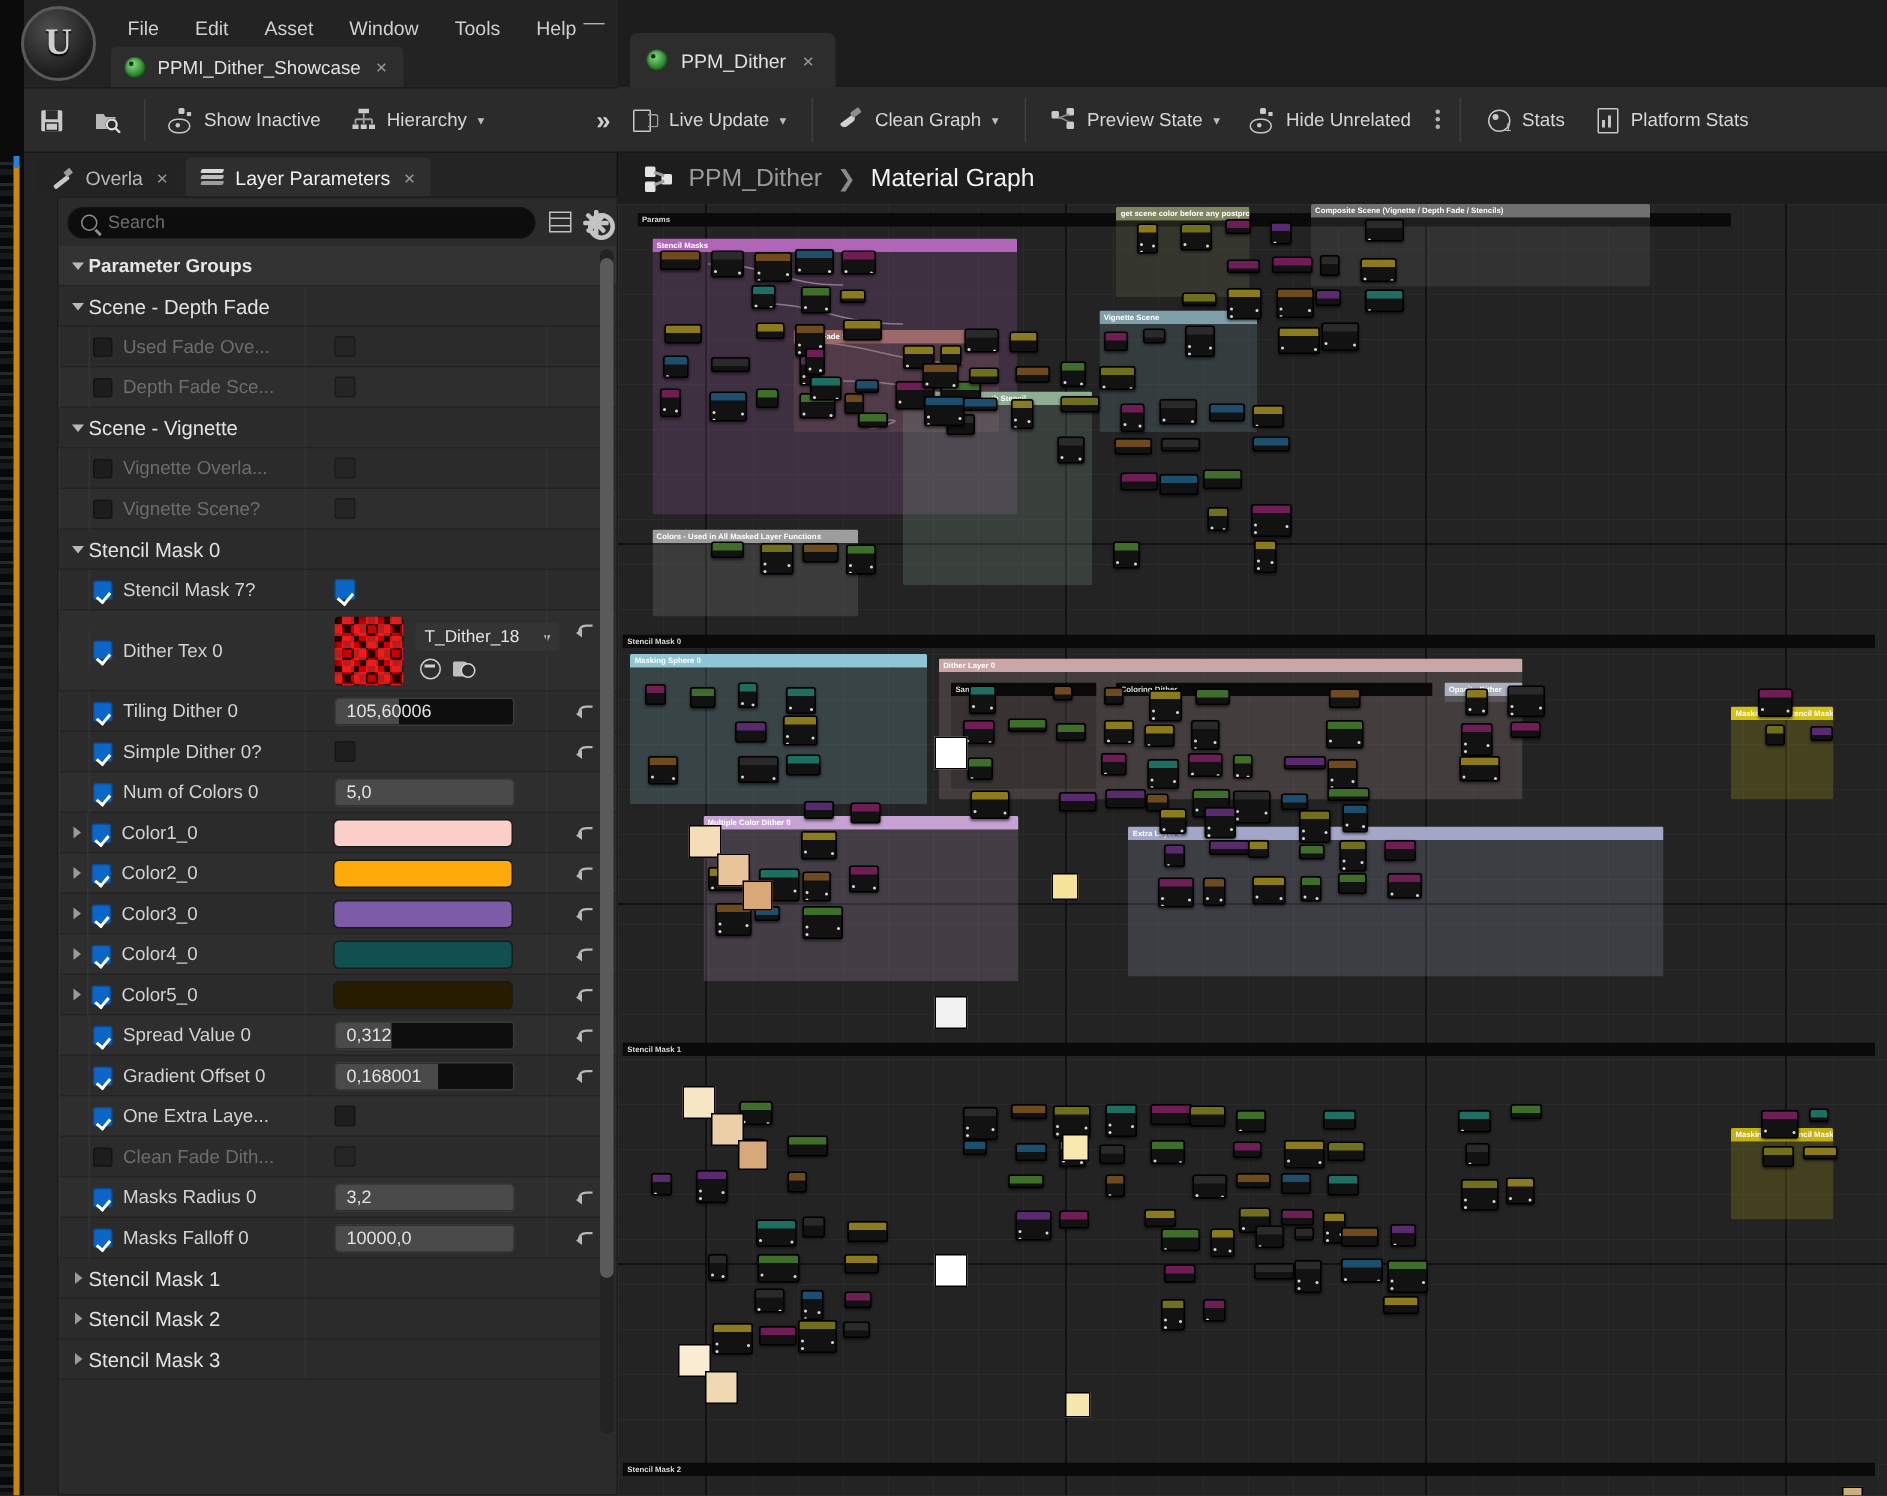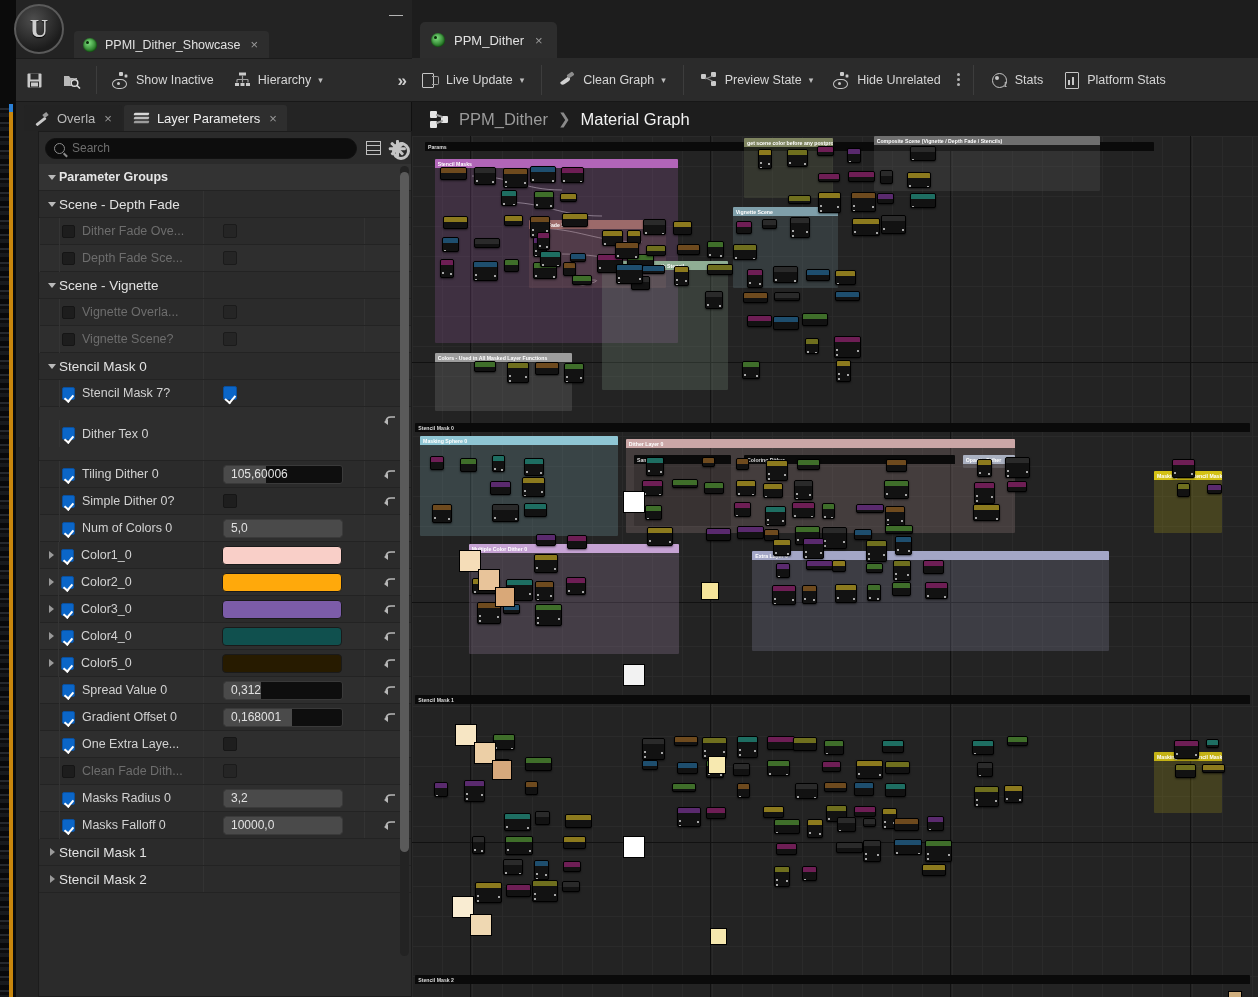--- a/index.html
+++ b/index.html
@@ -299,20 +299,28 @@
   <div class="bg-window">
     <div class="bg-noise"></div>
     <div class="bg-accent"></div>
     <div class="bg-accent-tip"></div>
   </div>
 
   <div class="editor-win">
 
     <div class="menubar">
       <div class="ue-logo">U</div>
+      <div class="menu-items" id="menu-items">
+          <div class="menu-item">File</div>
+          <div class="menu-item">Edit</div>
+          <div class="menu-item">Asset</div>
+          <div class="menu-item">Window</div>
+          <div class="menu-item">Tools</div>
+          <div class="menu-item">Help</div>
+        </div>
       <div class="win-min">—</div>
       <div class="asset-tabrow">
         <div class="asset-tab">
           <span class="mi-icon"></span>
           <span class="tab-label">PPMI_Dither_Showcase</span>
           <span class="tab-x">×</span>
         </div>
       </div>
     </div>
 
@@ -400,21 +408,21 @@
             <span class="lbl-section">Scene - Depth Fade</span>
             <span class="vdiv"></span>
           </div>
           <div class="row">
             <span class="indent-guide"></span>
             <span style="width:6px"></span>
             <span style="width:13px;flex:none"></span>
             <span class="indent-guide"></span>
             <span class="namecell">
               <span class="cb off dim"></span>
-              <span class="lbl-param dim">Dither Fade Ove...</span>
+              <span class="lbl-param dim">Used Fade Ove...</span>
             </span>
             <span class="valcell">
               <span class="val-cb dim"></span>
             </span>
             <span class="vdiv"></span>
             <span class="vdiv2"></span>
           </div>
           <div class="row alt">
             <span class="indent-guide"></span>
             <span style="width:6px"></span>
@@ -486,20 +494,33 @@
             <span class="vdiv2"></span>
           </div>
           <div class="row tall alt">
             <span class="indent-guide"></span>
             <span style="width:6px"></span>
             <span style="width:13px;flex:none"></span>
             <span class="indent-guide"></span>
             <span class="namecell">
               <span class="cb on"></span>
               <span class="lbl-param">Dither Tex 0</span>
+            </span>
+            <span class="valcell">
+              <span class="texrow-thumb"></span>
+              <span class="texright">
+                <span class="assetpick">
+                  <span>T_Dither_18</span>
+                  <span class="caret">▾</span>
+                </span>
+                <span class="assetbtns">
+                  <span class="ico-use"></span>
+                  <span class="ico-browse"></span>
+                </span>
+              </span>
             </span>
             <span class="vdiv"></span>
             <span class="vdiv2"></span>
             <span class="revert">
               <svg width="14" height="13" viewBox="0 0 14 13">
                 <path d="M3 8 Q3 3 8 3 L12 3" stroke="#b8b8b8" stroke-width="1.5" fill="none"></path>
                 <path d="M1 8 L5 5 L5 11 Z" fill="#b8b8b8"></path>
               </svg>
             </span>
           </div>
@@ -798,20 +819,25 @@
             </span>
           </div>
           <div class="row section">
             <span class="twisty right"></span>
             <span class="lbl-section">Stencil Mask 1</span>
             <span class="vdiv"></span>
           </div>
           <div class="row section">
             <span class="twisty right"></span>
             <span class="lbl-section">Stencil Mask 2</span>
+            <span class="vdiv"></span>
+          </div>
+          <div class="row section">
+            <span class="twisty right"></span>
+            <span class="lbl-section">Stencil Mask 3</span>
             <span class="vdiv"></span>
           </div>
         </div>
 
       <div class="dscroll-track"></div>
       <div class="dscroll-thumb"></div>
 
     </div>
   </div>
 

